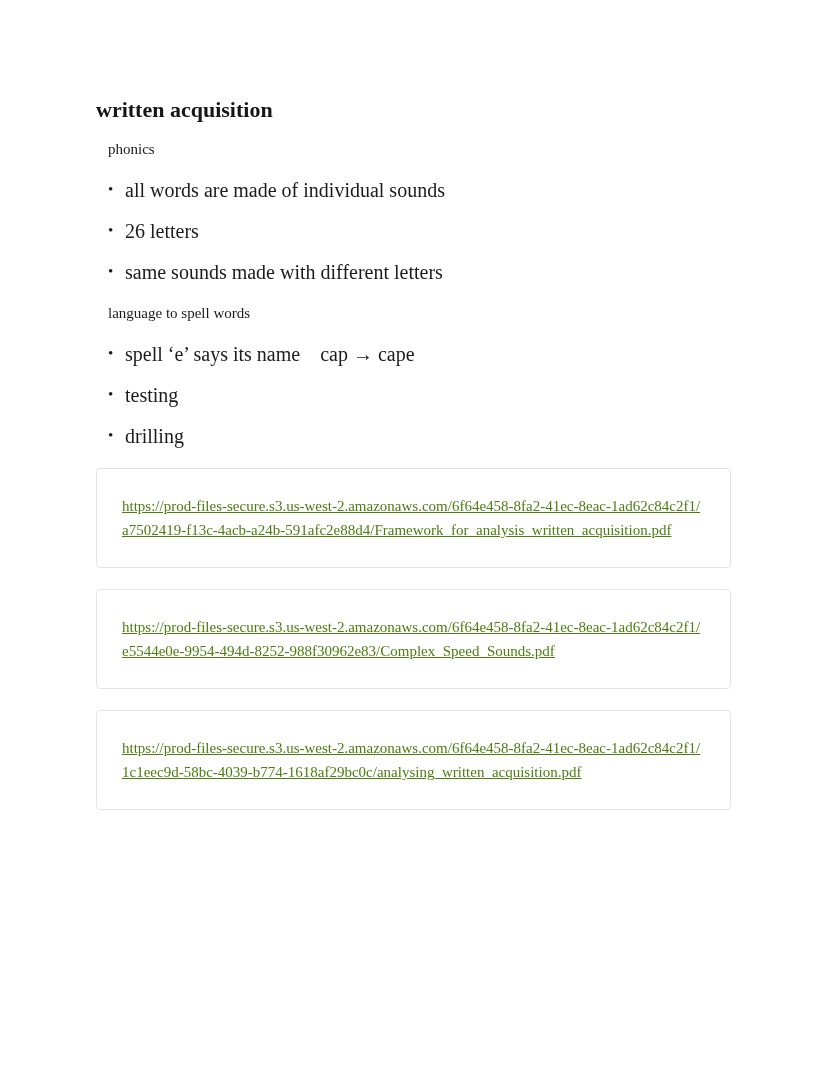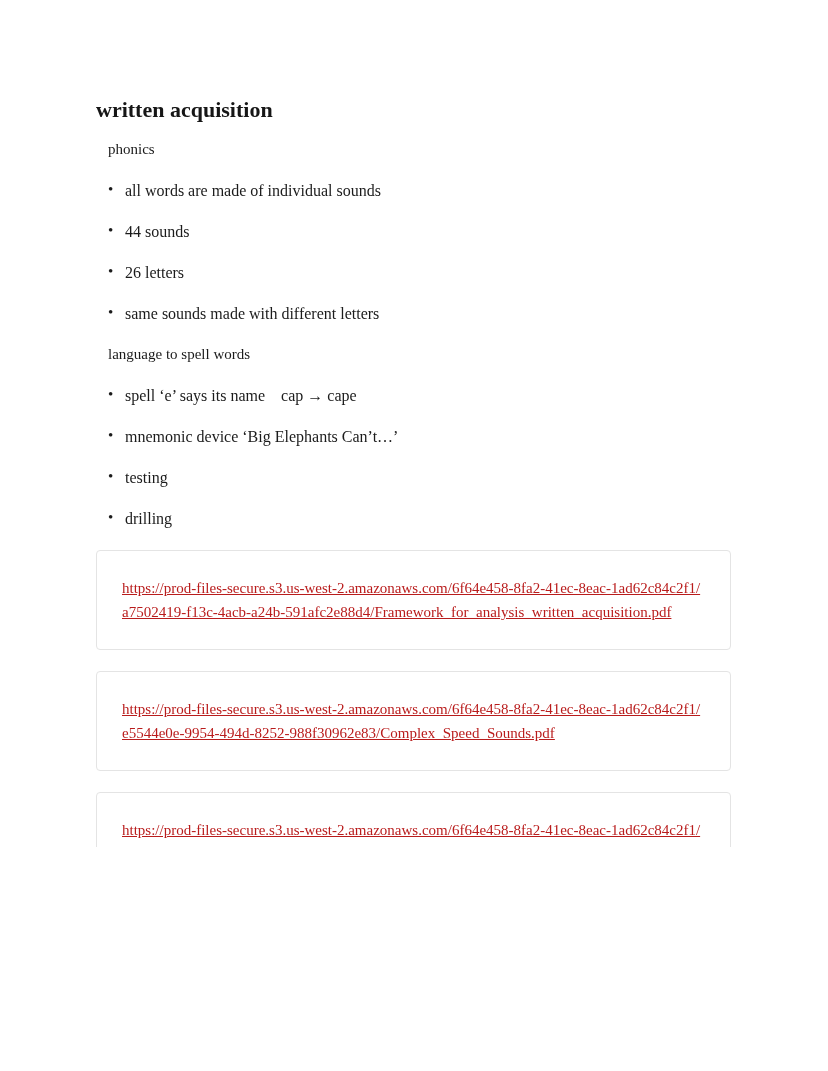--- a/index.html
+++ b/index.html
@@ -30,21 +30,21 @@
     line-height: 19px;
     margin: 12px;
   }
   ul.bullets {
     list-style: none;
     margin: 0 0 0 0;
     padding: 0 0 0 29px;
   }
   ul.bullets li {
     position: relative;
-    font-size: 16px;
+    font-size: 20px;
     line-height: 19px;
     margin: 22px 0;
     white-space: pre-wrap;
   }
   ul.bullets li::before {
     content: "\2022";
     position: absolute;
     left: -17px;
     top: -1px;
     font-size: 15px;
@@ -52,21 +52,21 @@
   }
   .boxes { margin-top: 5px; }
   .link-box {
     border: 1px solid #e4e4e4;
     border-radius: 4px;
     padding: 25px;
     margin-bottom: 21px;
     background: #ffffff;
   }
   .link-box a {
-    color: #b91c1c;
+    color: #4d7c0f;
     font-size: 15px;
     line-height: 24px;
     text-decoration: underline;
     word-break: break-all;
     cursor: pointer;
   }
   .footer-left {
     position: absolute;
     left: 35px;
     top: 1020px;
@@ -88,30 +88,28 @@
 
 <div class="page">
   <div class="content">
 
     <h1 class="doc-title">written acquisition</h1>
 
     <p class="para">phonics</p>
 
     <ul class="bullets">
       <li>all words are made of individual sounds</li>
-      <li>44 sounds</li>
       <li>26 letters</li>
       <li>same sounds made with different letters</li>
     </ul>
 
     <p class="para">language to spell words</p>
 
     <ul class="bullets">
       <li>spell ‘e’ says its name    cap → cape</li>
-      <li>mnemonic device ‘Big Elephants Can’t…’</li>
       <li>testing</li>
       <li>drilling</li>
     </ul>
 
     <div class="boxes">
 
       <div class="link-box">
         <a href="#">https://prod-files-secure.s3.us-west-2.amazonaws.com/6f64e458-8fa2-41ec-8eac-1ad62c84c2f1/a7502419-f13c-4acb-a24b-591afc2e88d4/Framework_for_analysis_written_acquisition.pdf</a>
       </div>
 

